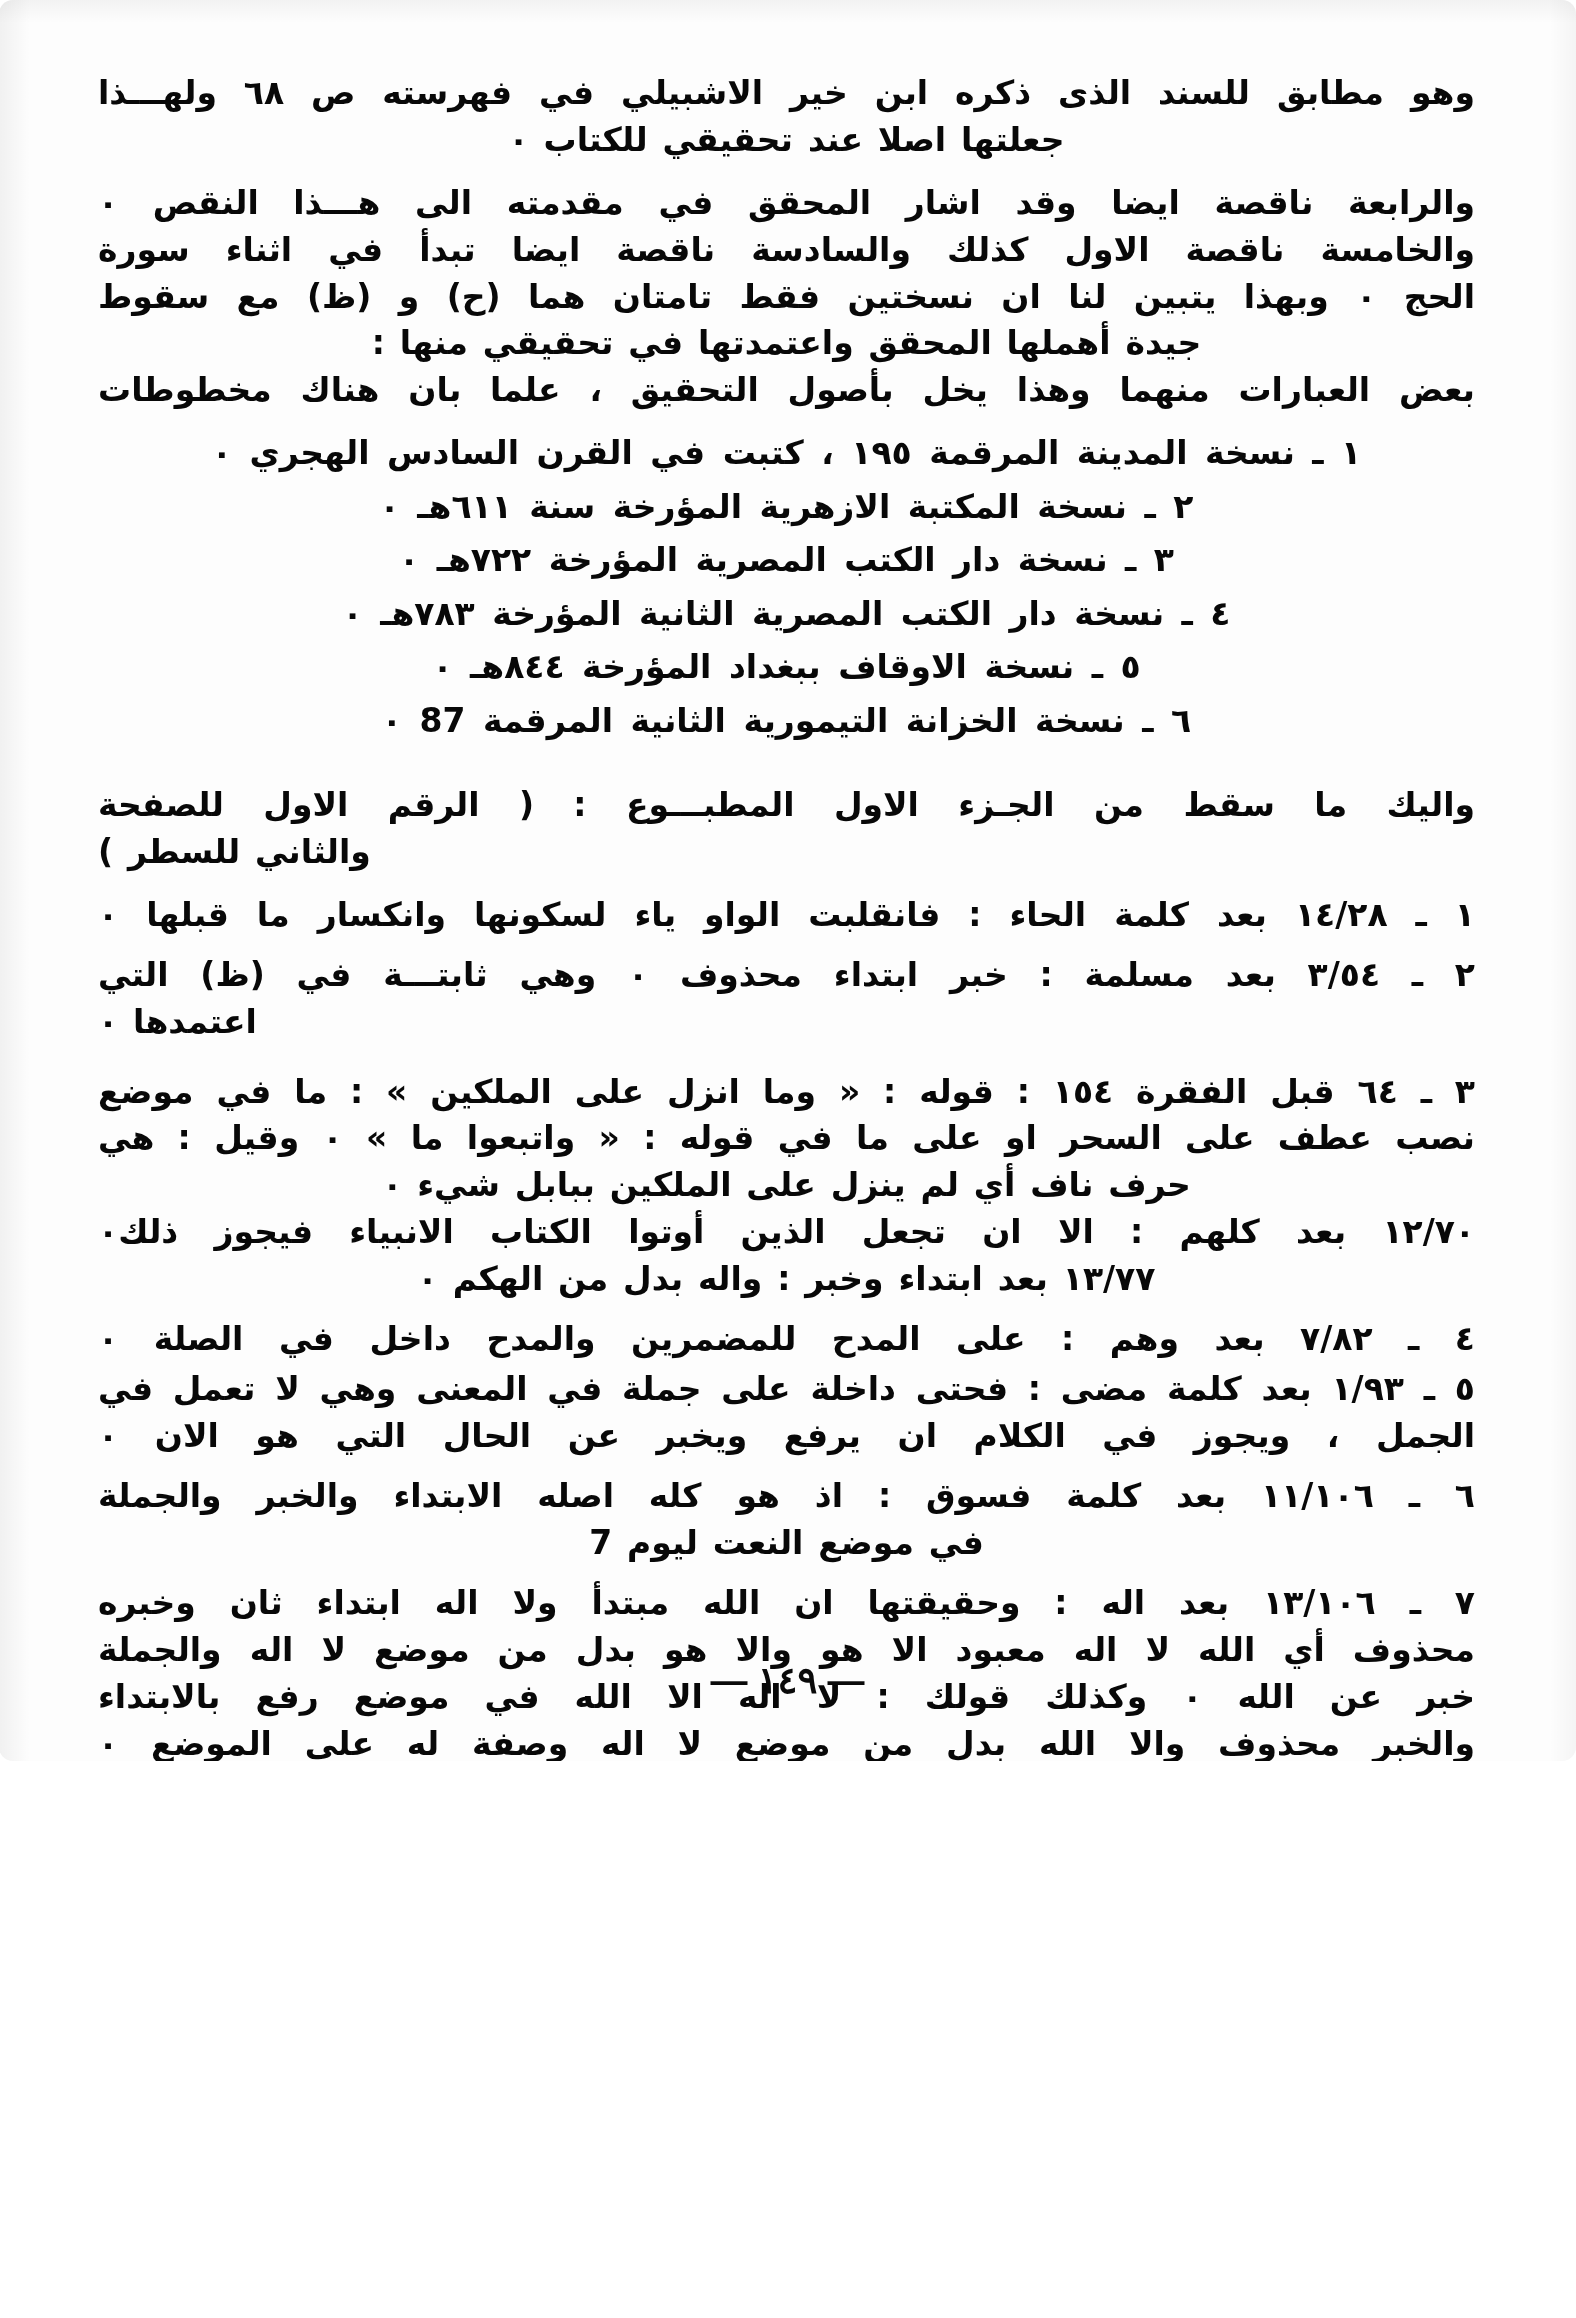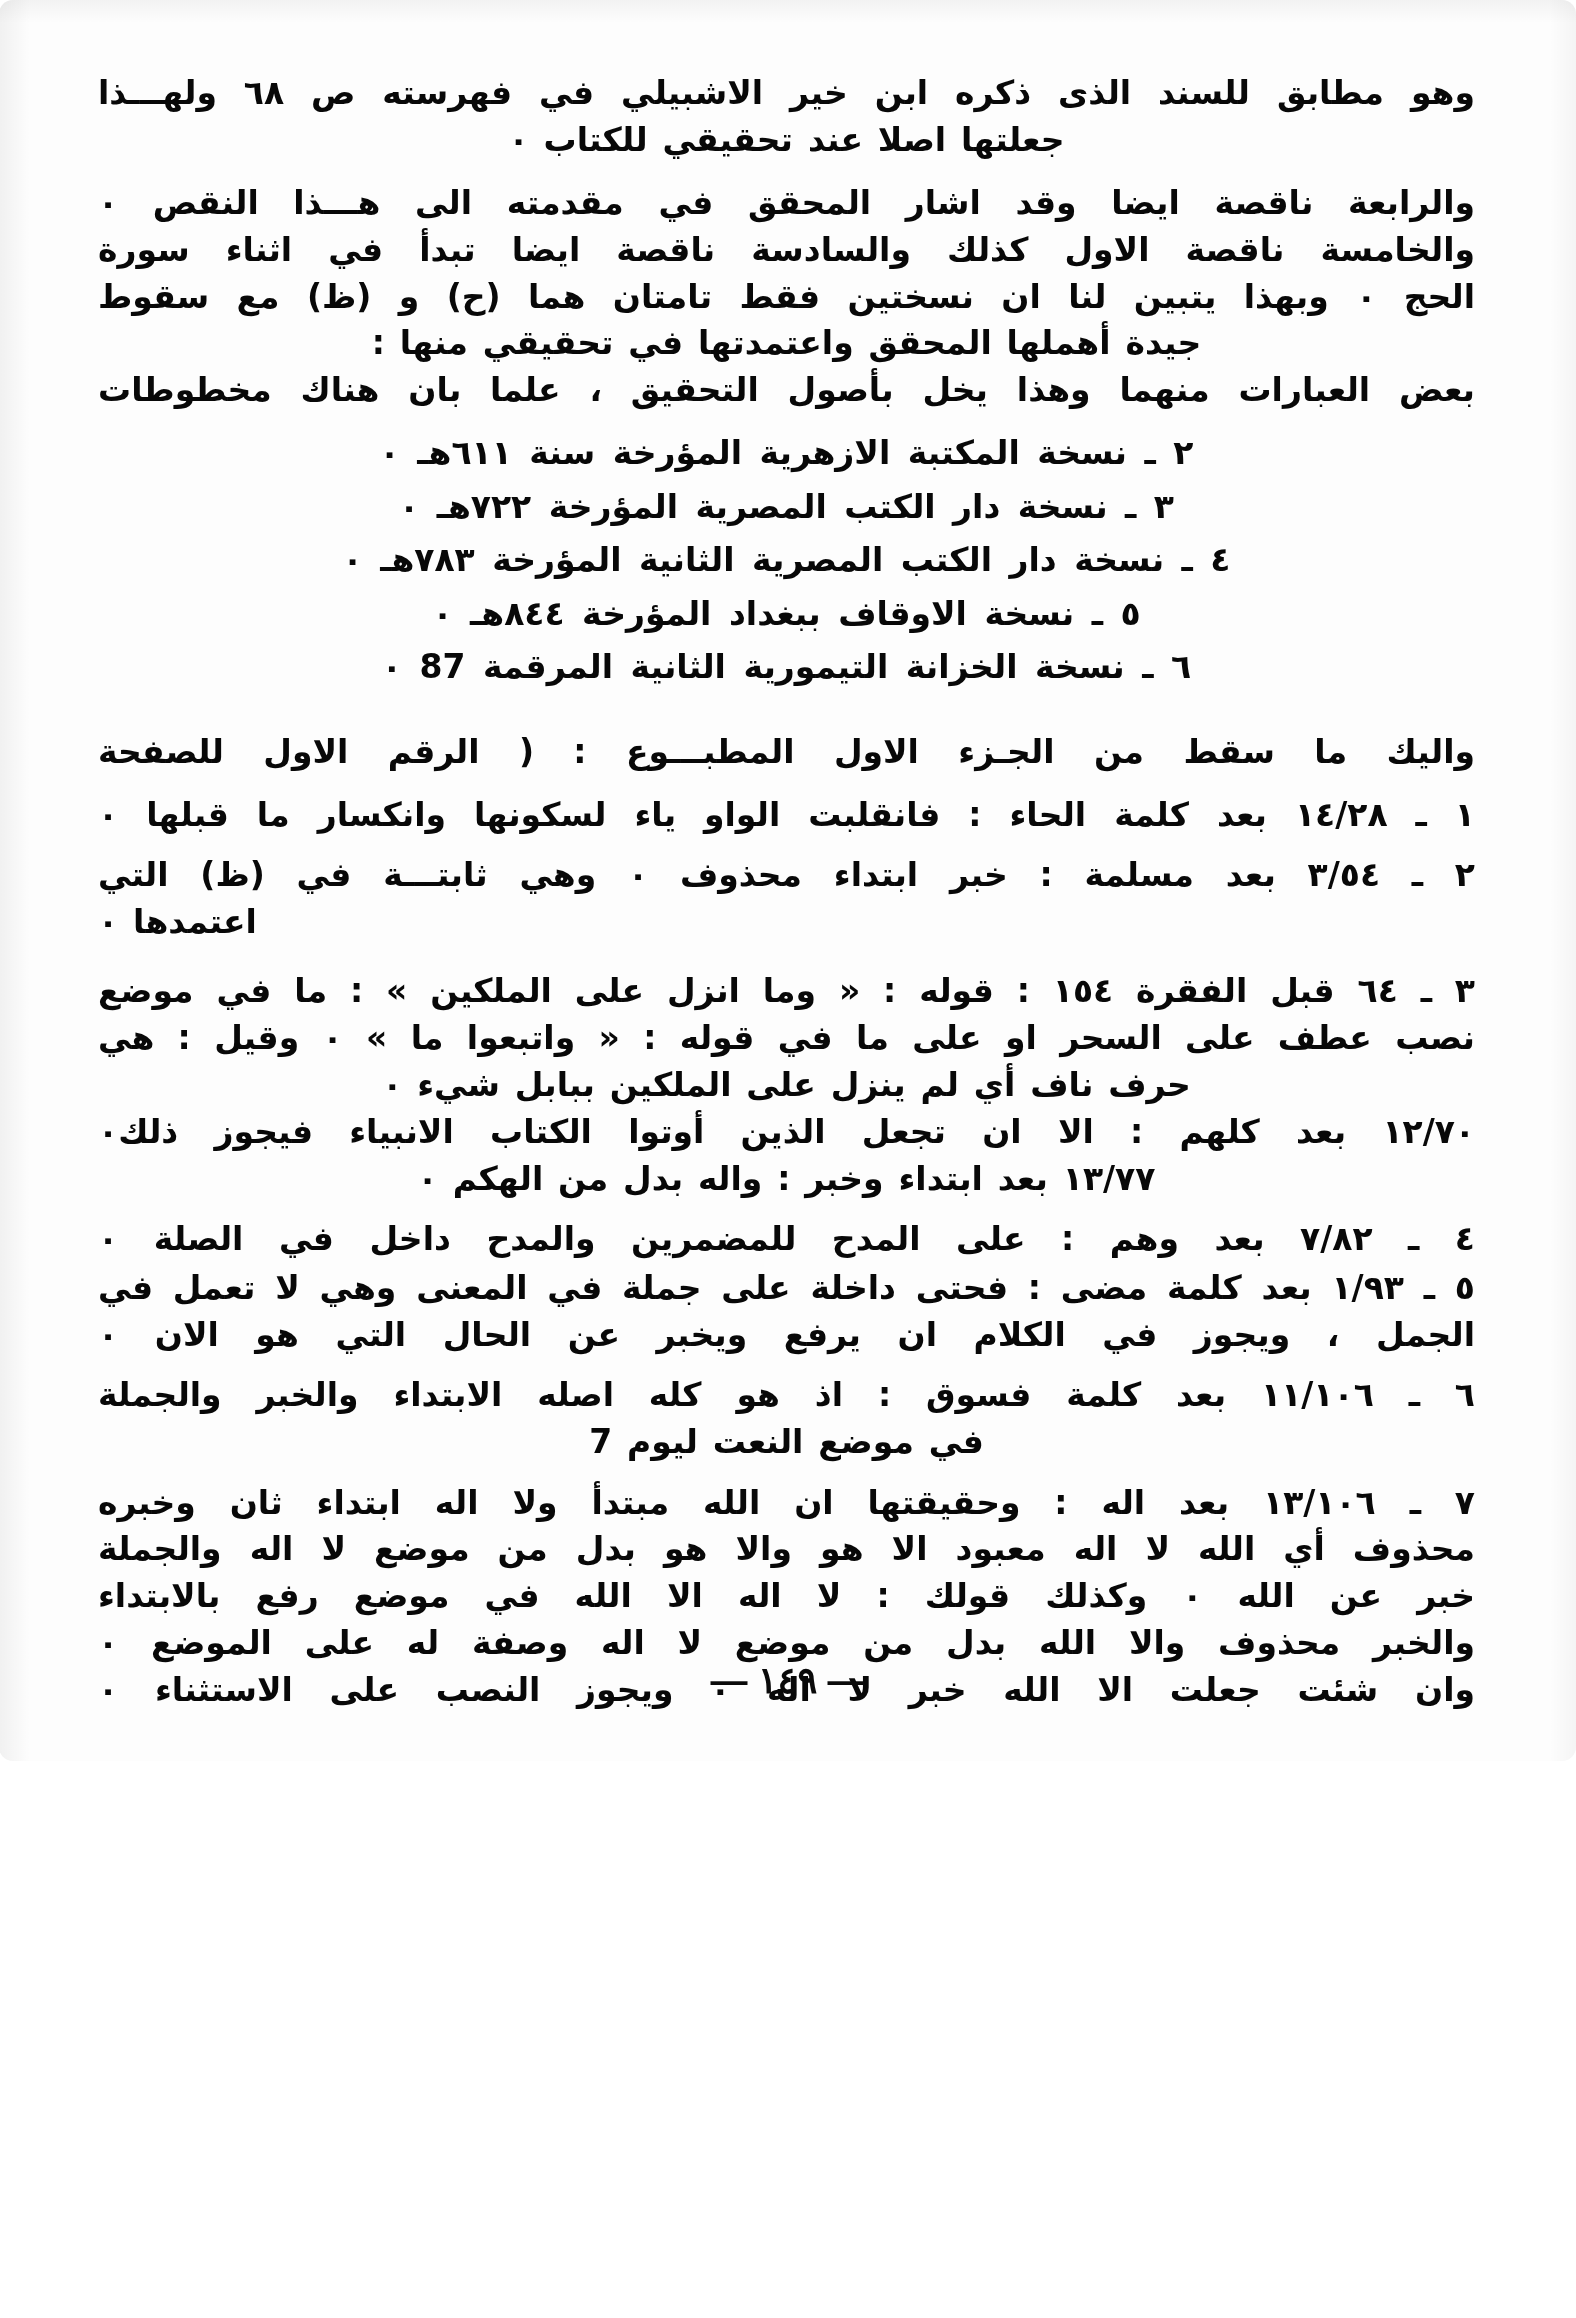--- a/index.html
+++ b/index.html
@@ -147,20 +147,24 @@
       <div class="free-line">والخامسة ناقصة الاول كذلك والسادسة ناقصة ايضا تبدأ في اثناء سورة</div>
       <div class="free-line">الحج ٠ وبهذا يتبين لنا ان نسختين فقط تامتان هما (ح) و (ظ) مع سقوط</div>
       <div class="free-line tail-line-center">جيدة أهملها المحقق واعتمدتها في تحقيقي منها :</div>
       <div class="free-line">بعض العبارات منهما وهذا يخل بأصول التحقيق ، علما بان هناك مخطوطات</div>
     </div>
 
     <div class="gap-sm"></div>
 
     <ol class="ms-list">
       <li class="list-item">
+        <span>١ ـ</span>
+        <span>نسخة المدينة المرقمة ١٩٥ ، كتبت في القرن السادس الهجري ٠</span>
+      </li>
+      <li class="list-item">
         <span>٢ ـ</span>
         <span>نسخة المكتبة الازهرية المؤرخة سنة ٦١١هـ ٠</span>
       </li>
       <li class="list-item">
         <span>٣ ـ</span>
         <span>نسخة دار الكتب المصرية المؤرخة ٧٢٢هـ ٠</span>
       </li>
       <li class="list-item">
         <span>٤ ـ</span>
         <span>نسخة دار الكتب المصرية الثانية المؤرخة ٧٨٣هـ ٠</span>
@@ -175,20 +179,21 @@
       </li>
     </ol>
 
     <div class="gap-md"></div>
 
 
     <div class="gap-sm"></div>
 
     <div class="para">
       <div class="free-line">واليك ما سقط من الجـزء الاول المطبـــوع : ( الرقم الاول للصفحة</div>
+      <div class="free-line tail-line">والثاني للسطر )</div>
     </div>
 
     <div class="gap-sm"></div>
 
     <ol class="errata-list">
 
       <li class="list-item">
         <div class="free-line">١ ـ ١٤/٢٨ بعد كلمة الحاء : فانقلبت الواو ياء لسكونها وانكسار ما قبلها ٠</div>
       </li>
 

